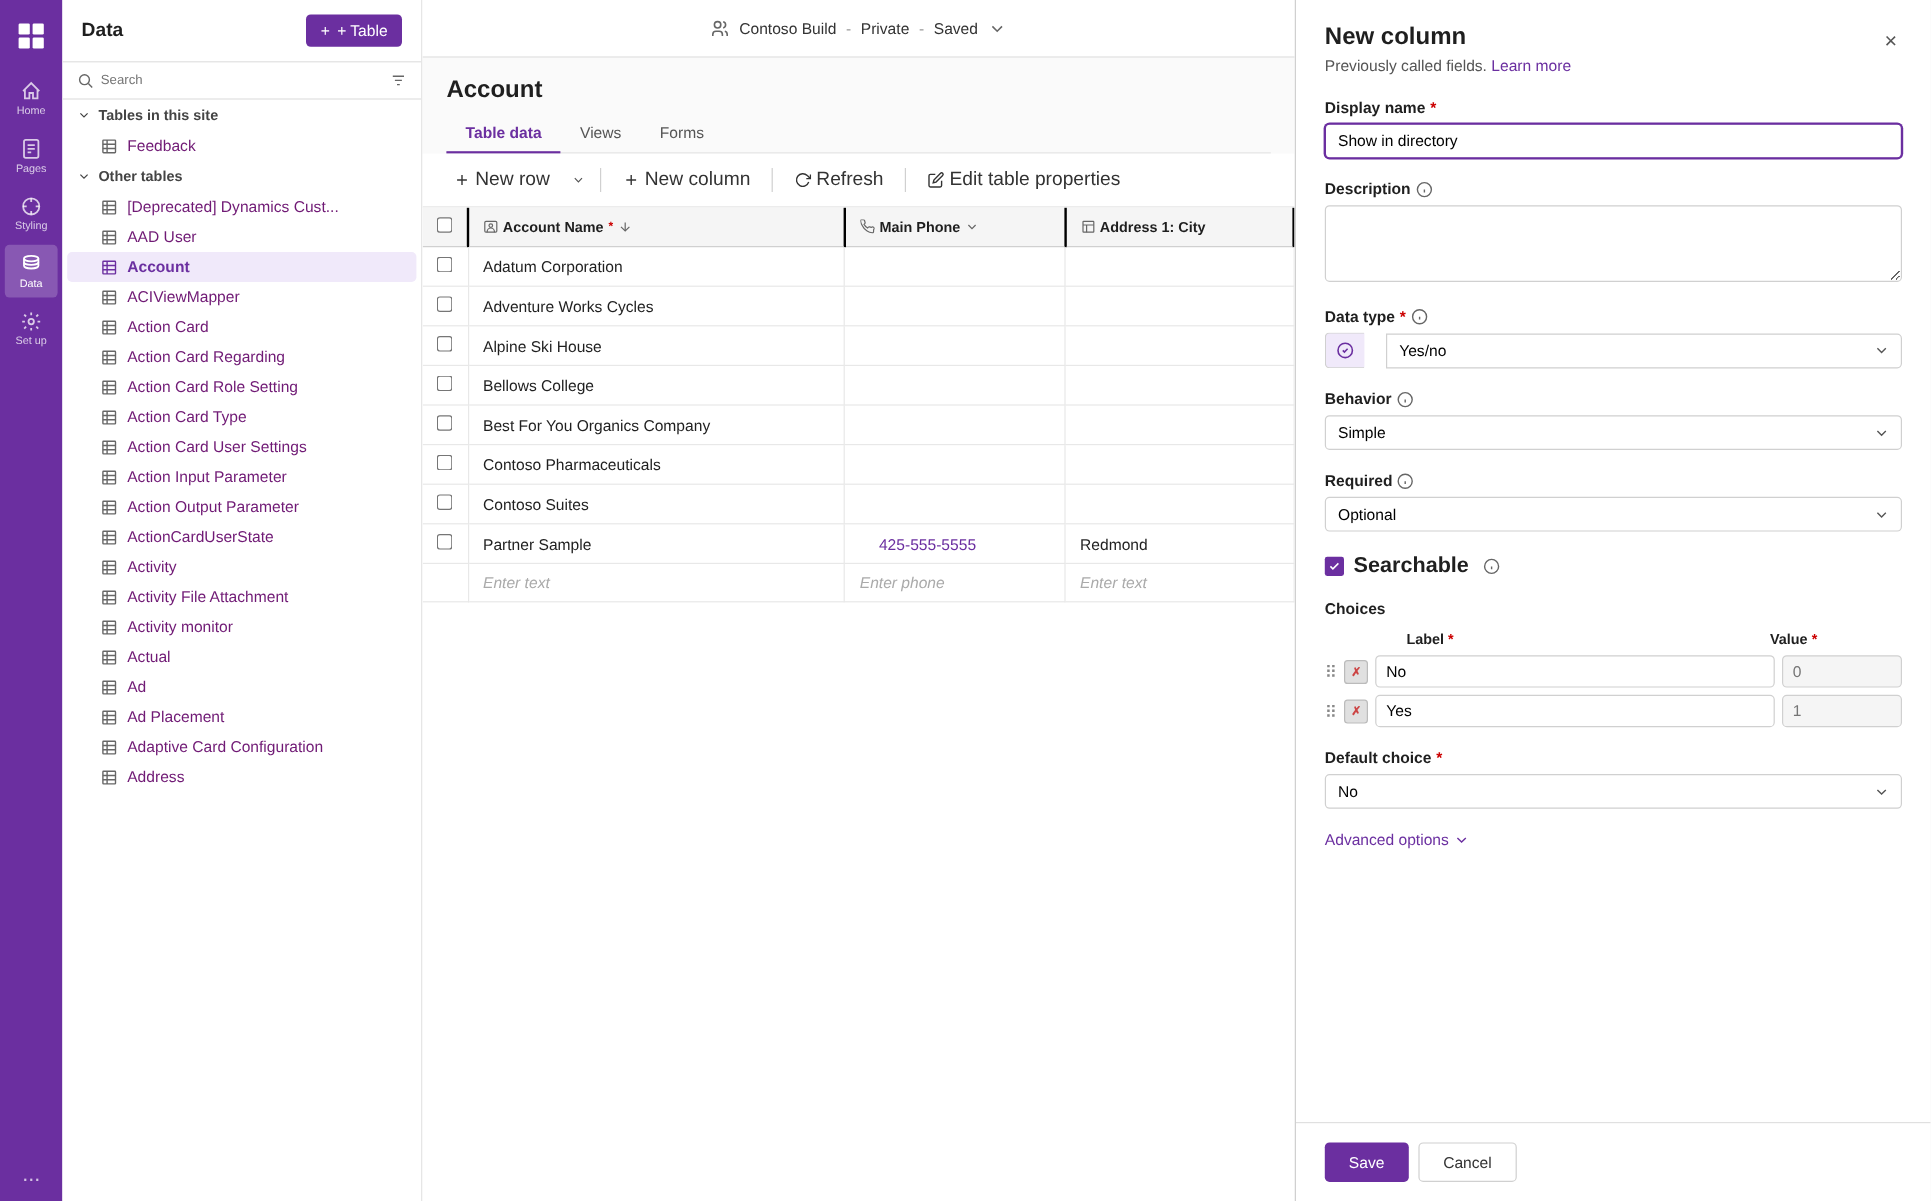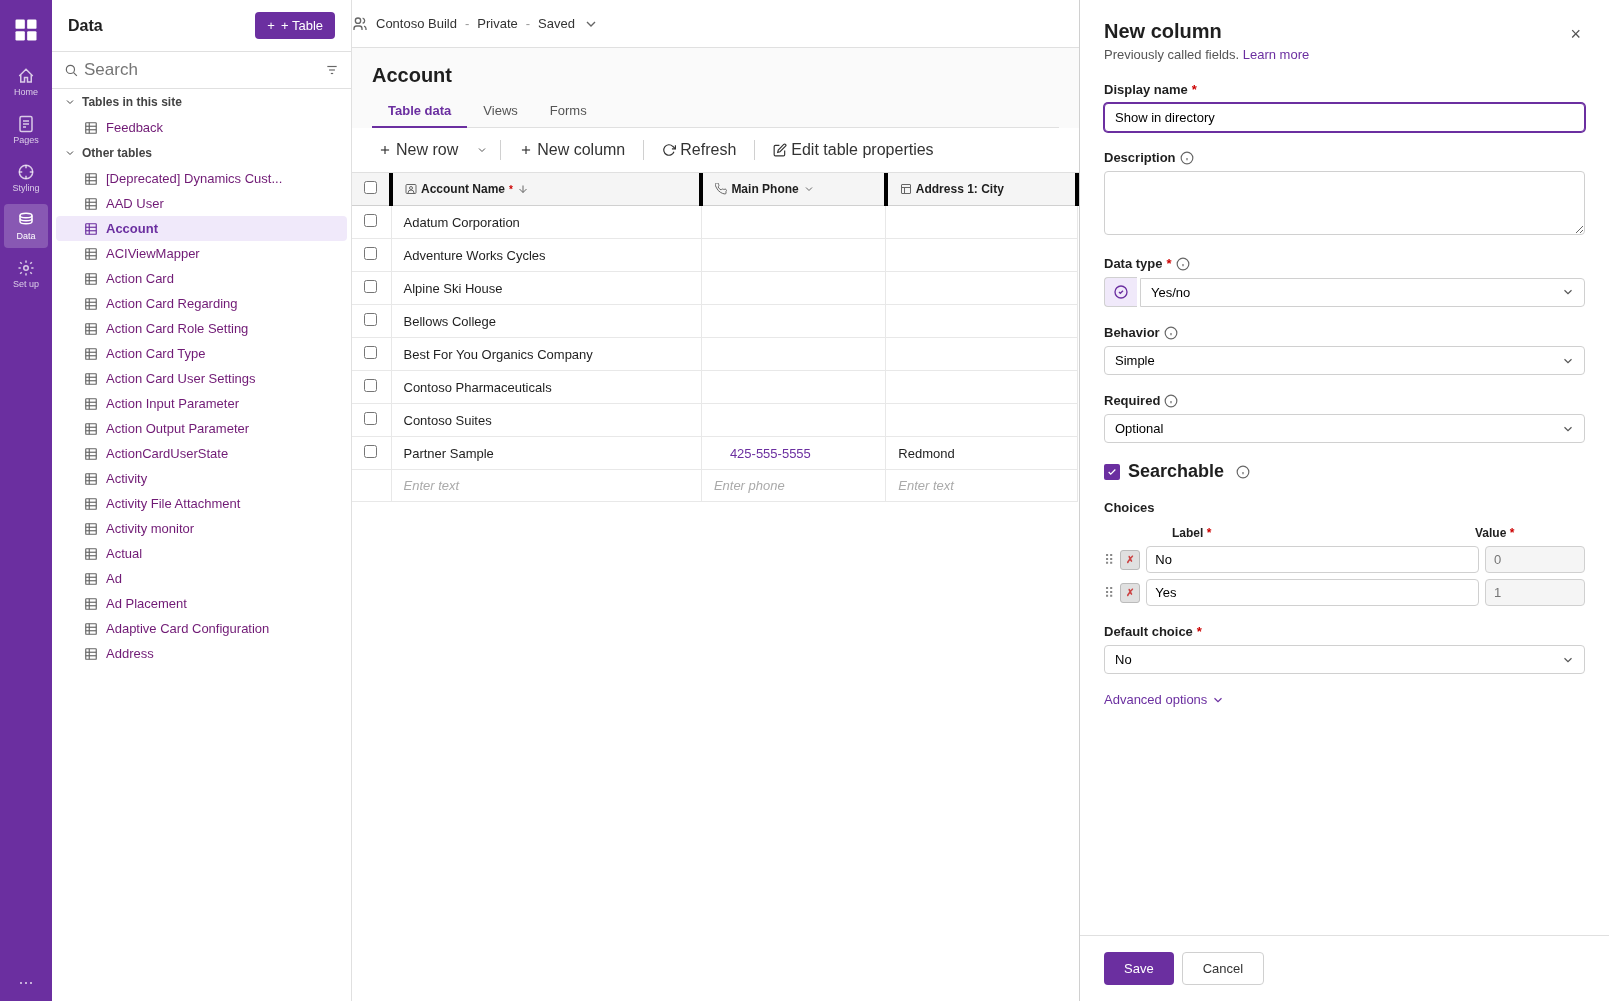--- a/index.html
+++ b/index.html
@@ -56,21 +56,21 @@
       border: none; border-radius: 4px;
       padding: 6px 12px; font-size: 13px;
       cursor: pointer; display: flex; align-items: center; gap: 4px;
     }
     .sidebar-search {
       display: flex; align-items: center; gap: 6px;
       padding: 8px 12px;
       border-bottom: 1px solid #e0e0e0;
     }
     .sidebar-search input {
-      border: none; outline: none; flex: 1; font-size: 17px;
+      border: none; outline: none; flex: 1; font-size: 11px;
       background: transparent;
     }
     .sidebar-search svg { color: #666; width: 14px; height: 14px; }
     .sidebar-list { overflow-y: auto; flex: 1; }
     .sidebar-section-header {
       display: flex; align-items: center; gap: 6px;
       padding: 6px 12px;
       font-size: 12px; color: #444; font-weight: 700;
       cursor: pointer;
     }
@@ -91,21 +91,21 @@
       display: flex;
       flex-direction: column;
       overflow: hidden;
       background: #fafafa;
     }
     
     .top-bar {
       height: 48px;
       background: white;
       border-bottom: 1px solid #e0e0e0;
-      display: flex; align-items: center; 
+      display: flex; align-items: center; justify-content: center;
       font-size: 13px; color: #333;
       flex-shrink: 0;
     }
     .top-bar-content { display: flex; align-items: center; gap: 8px; }
     .top-bar-content svg { width: 16px; height: 16px; color: #666; }
 
     
     .content-area {
       flex: 1; display: flex; flex-direction: column; overflow: hidden; padding: 0;
     }
@@ -140,21 +140,21 @@
       background: none; border: none; cursor: pointer; padding: 5px 4px;
       display: flex; align-items: center; color: #555;
     }
 
     
     .data-table-wrapper { flex: 1; overflow: auto; background: white; }
     .data-table { width: 100%; border-collapse: collapse; }
     .data-table th {
       background: #f5f5f5;
       border-bottom: 1px solid #d0d0d0;
-      border-right: 4px solid #000000;
+      border-right: 2px solid #000000;
       padding: 8px 12px;
       text-align: left; font-size: 12px; font-weight: 600;
       white-space: nowrap;
     }
     .data-table th .th-inner { display: flex; align-items: center; gap: 4px; }
     .data-table th svg { width: 12px; height: 12px; color: #666; }
     .data-table td {
       border-bottom: 1px solid #e8e8e8;
       border-right: 1px solid #e8e8e8;
       padding: 8px 12px;
@@ -214,21 +214,21 @@
       border: 1px solid #d0d0d0; border-radius: 4px;
       font-size: 13px; font-family: inherit;
       appearance: none; background: white;
       cursor: pointer; outline: none;
     }
     .select-chevron {
       position: absolute; right: 10px; top: 50%; transform: translateY(-50%);
       pointer-events: none; color: #555;
     }
     .data-type-select-wrapper {
-      display: flex; align-items: center; gap: 3px;
+      display: flex; align-items: center; gap: 18px;
     }
     .data-type-icon {
       background: #f0e9fa; border: 1px solid #d0d0d0; border-right: none;
       border-radius: 4px 0 0 4px; padding: 6px 8px;
       display: flex; align-items: center;
     }
     .data-type-icon svg { width: 16px; height: 16px; color: #6b2fa0; }
     .data-type-select-wrapper .form-select {
       border-radius: 0 4px 4px 0; flex: 1;
     }

